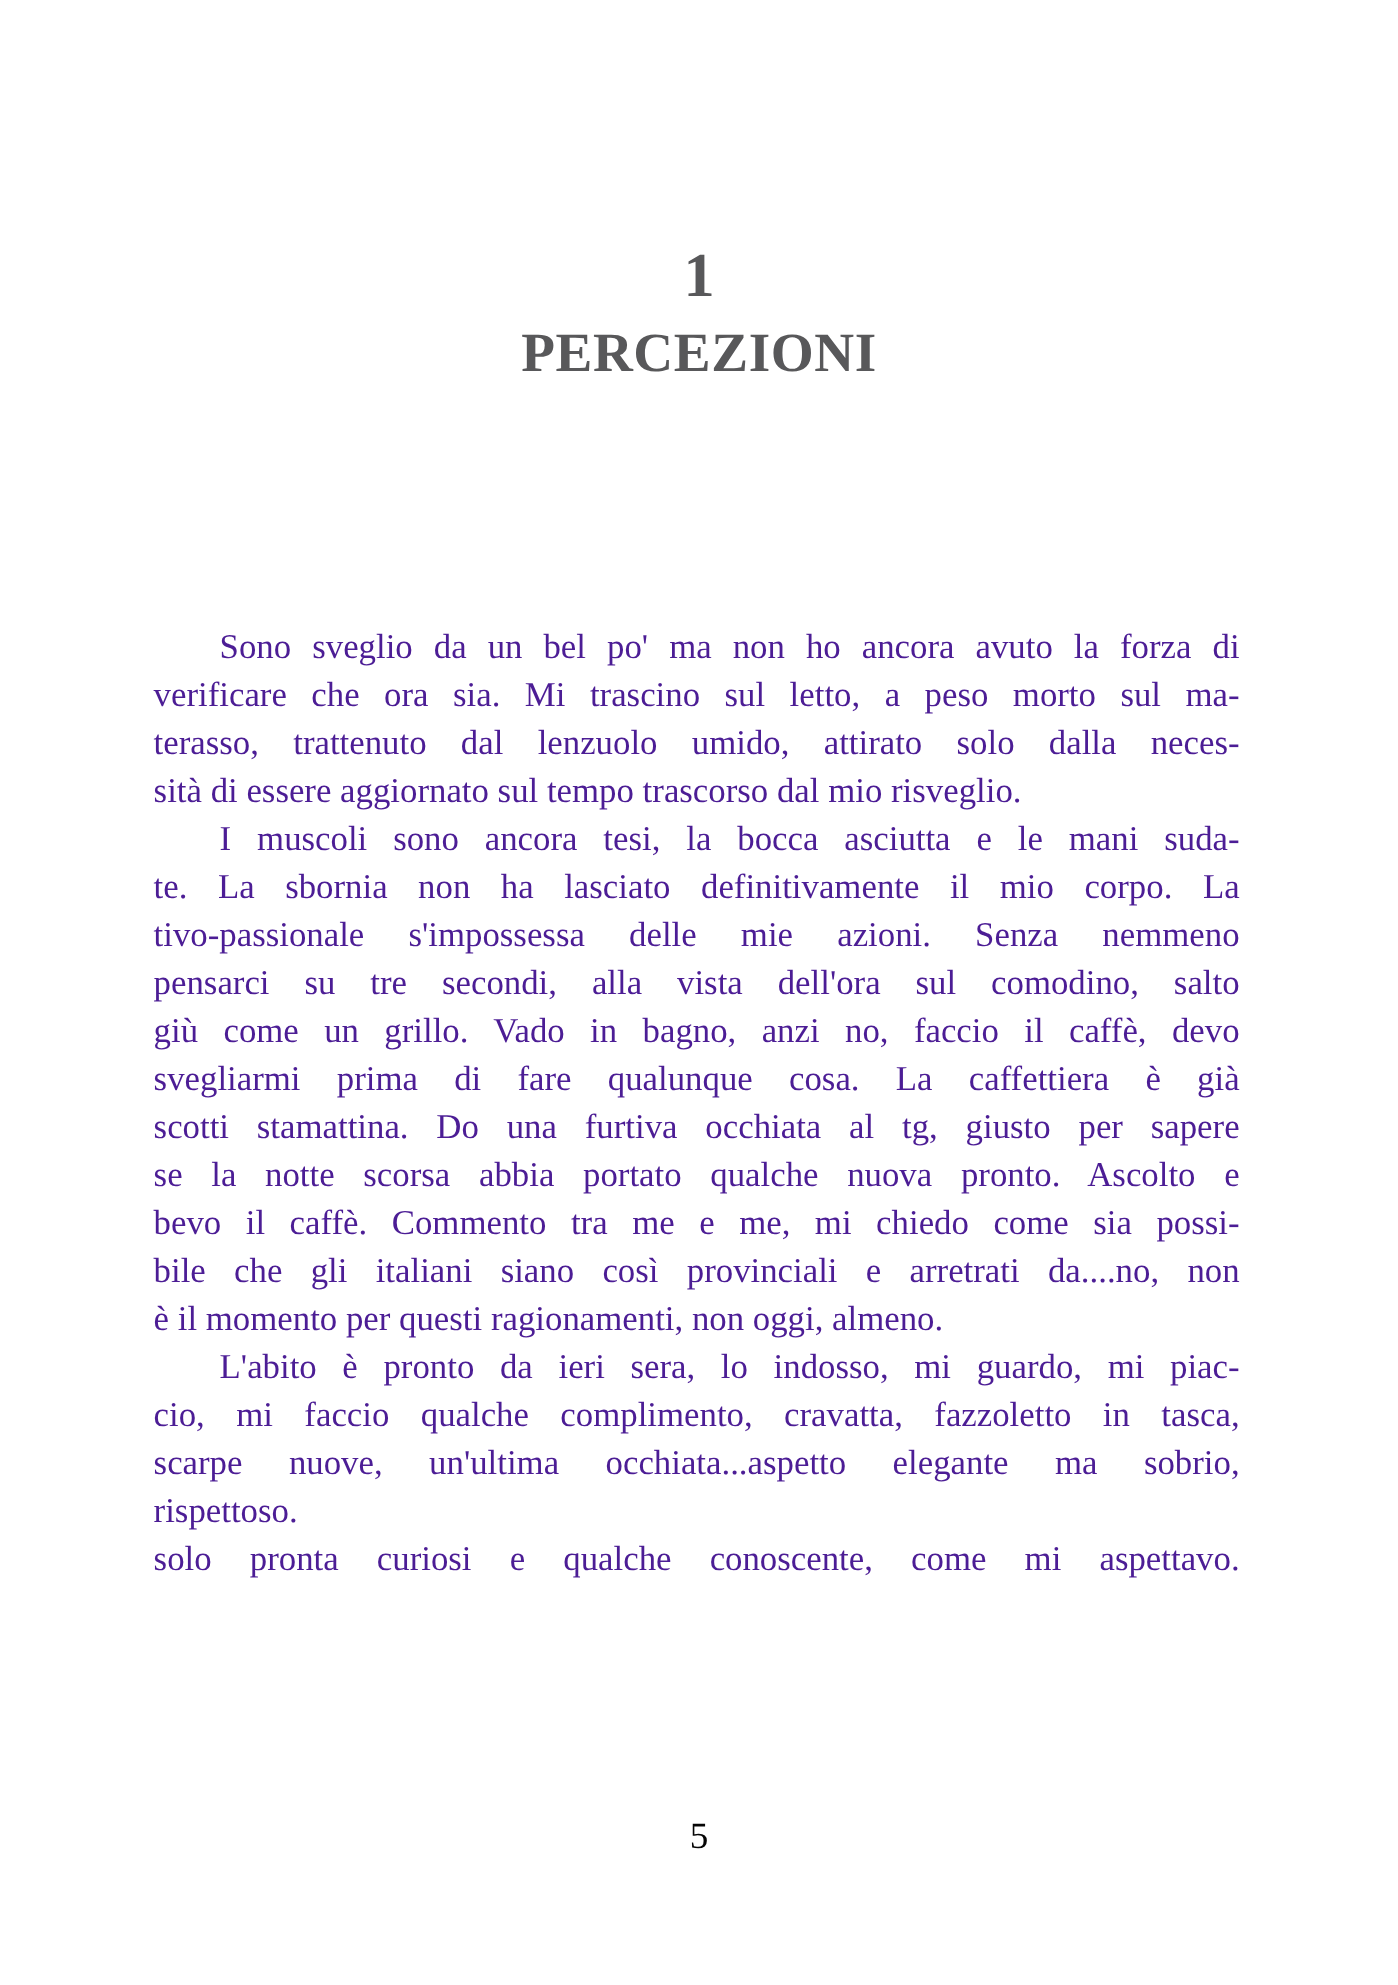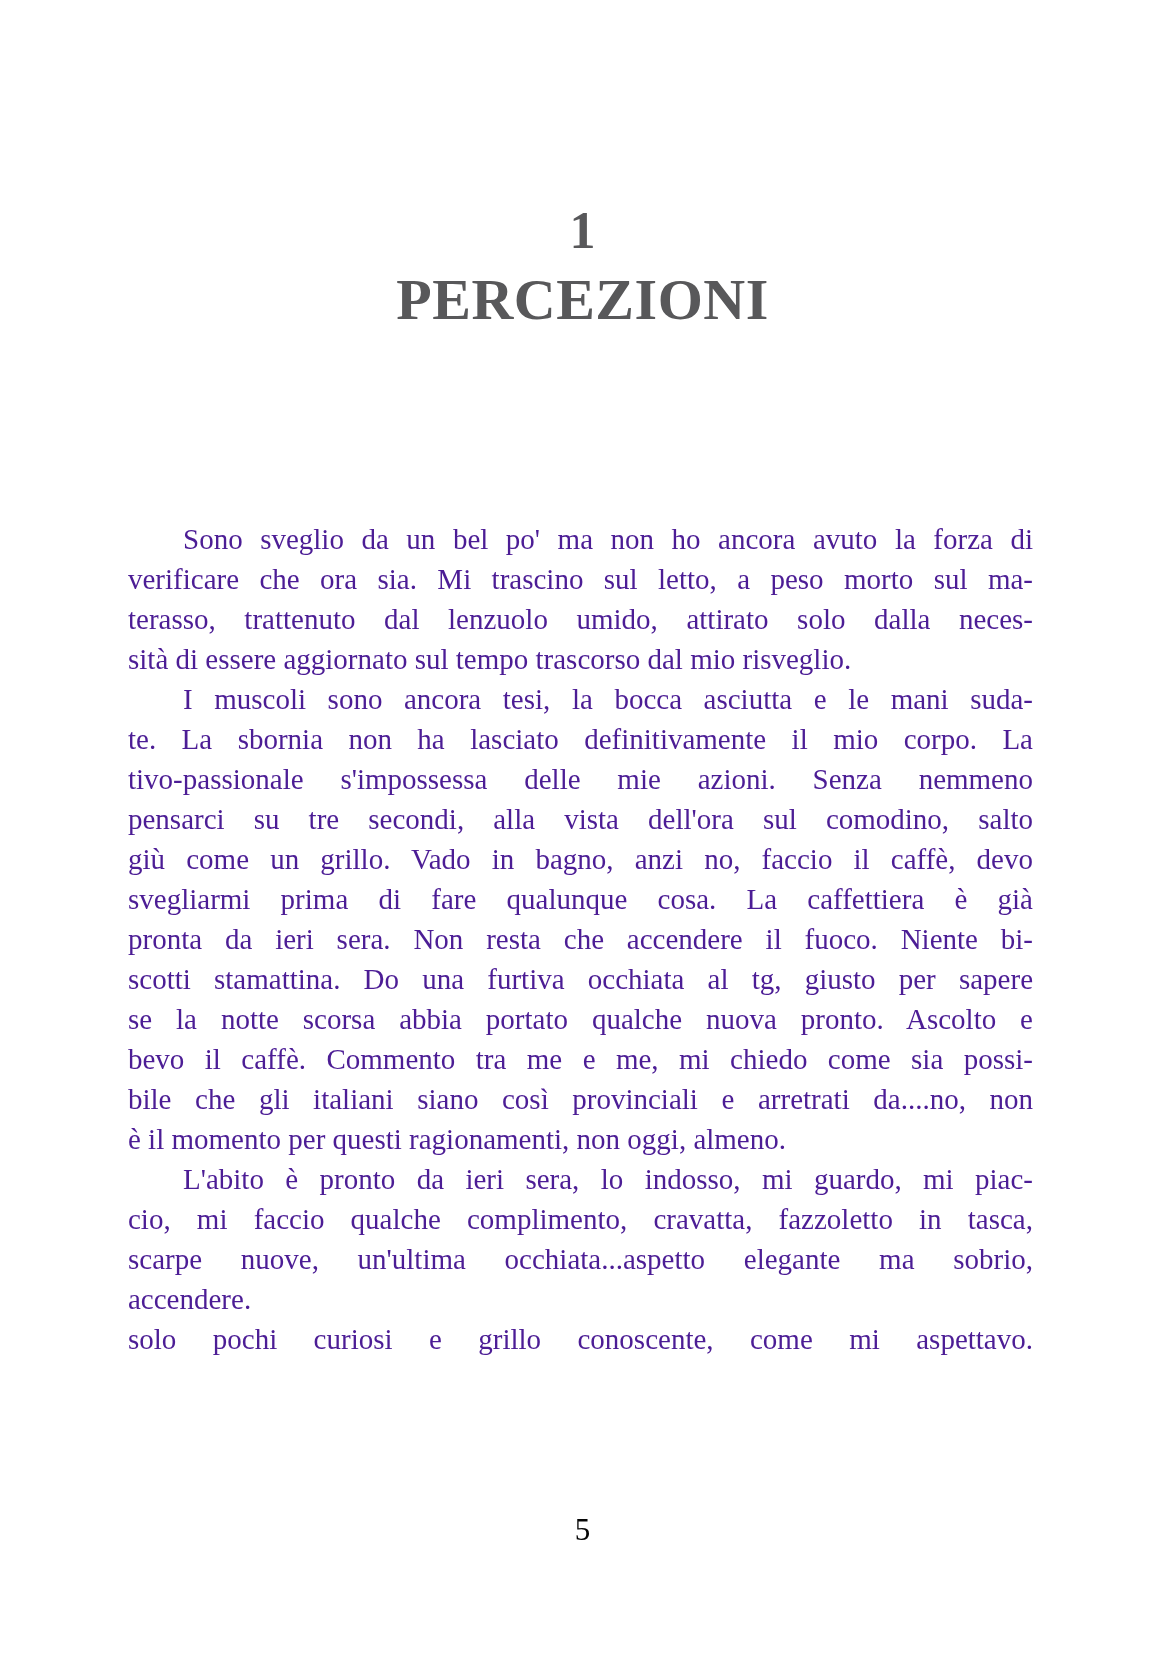--- a/index.html
+++ b/index.html
@@ -23,21 +23,21 @@
     text-align: center;
   }
   .chapter-number {
     font-size: 52px;
     font-weight: bold;
     line-height: 1.0;
     color: #58585a;
   }
   .chapter-title {
     margin-top: 14px;
-    font-size: 58px;
+    font-size: 46px;
     font-weight: bold;
     line-height: 1.0;
     color: #58585a;
     letter-spacing: 0.5px;
   }
 
   .body-text {
     position: absolute;
     top: 519px;
     left: 128px;
@@ -84,33 +84,32 @@
         <div class="line">terasso, trattenuto dal lenzuolo umido, attirato solo dalla neces-</div>
         <div class="line last">sità di essere aggiornato sul tempo trascorso dal mio risveglio.</div>
       </div>
       <div class="paragraph">
         <div class="line first">I muscoli sono ancora tesi, la bocca asciutta e le mani suda-</div>
         <div class="line">te. La sbornia non ha lasciato definitivamente il mio corpo. La</div>
         <div class="line">tivo-passionale s'impossessa delle mie azioni. Senza nemmeno</div>
         <div class="line">pensarci su tre secondi, alla vista dell'ora sul comodino, salto</div>
         <div class="line">giù come un grillo. Vado in bagno, anzi no, faccio il caffè, devo</div>
         <div class="line">svegliarmi prima di fare qualunque cosa. La caffettiera è già</div>
-        <div class="line">pronta da ieri sera. Non resta che accendere il fuoco. Niente bi-</div>
         <div class="line">scotti stamattina. Do una furtiva occhiata al tg, giusto per sapere</div>
         <div class="line">se la notte scorsa abbia portato qualche nuova pronto. Ascolto e</div>
         <div class="line">bevo il caffè. Commento tra me e me, mi chiedo come sia possi-</div>
         <div class="line">bile che gli italiani siano così provinciali e arretrati da....no, non</div>
         <div class="line last">è il momento per questi ragionamenti, non oggi, almeno.</div>
       </div>
       <div class="paragraph">
         <div class="line first">L'abito è pronto da ieri sera, lo indosso, mi guardo, mi piac-</div>
         <div class="line">cio, mi faccio qualche complimento, cravatta, fazzoletto in tasca,</div>
         <div class="line">scarpe nuove, un'ultima occhiata...aspetto elegante ma sobrio,</div>
-        <div class="line last">accendere.</div>
+        <div class="line last">rispettoso.</div>
       </div>
       <div class="paragraph">
-        <div class="line last stretch">solo pochi curiosi e grillo conoscente, come mi aspettavo.</div>
+        <div class="line last stretch">solo pronta curiosi e qualche conoscente, come mi aspettavo.</div>
       </div>
     </main>
 
   <footer class="page-number">5</footer>
 
 </div>
 
 </body></html>

